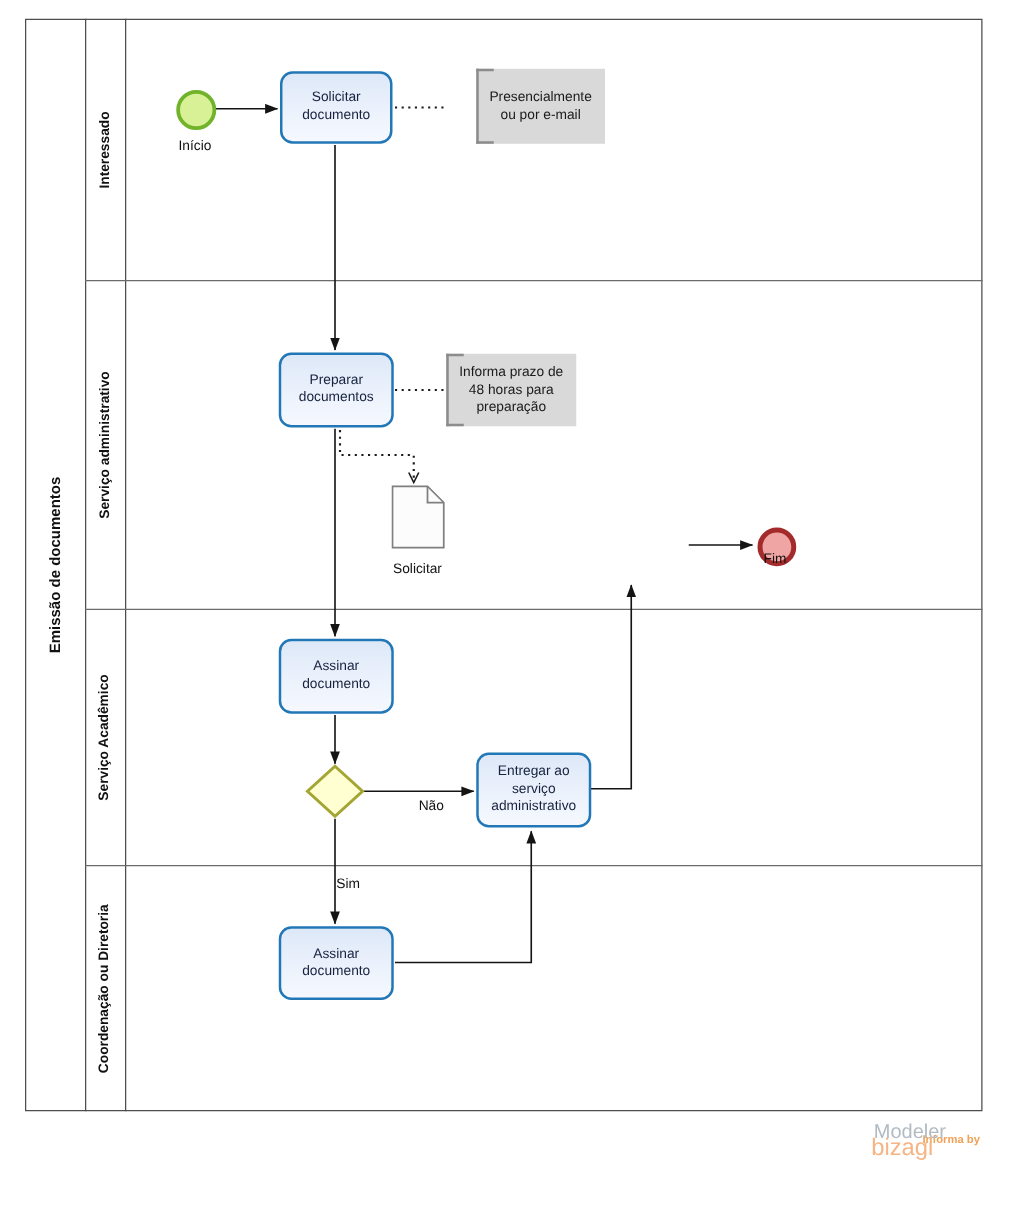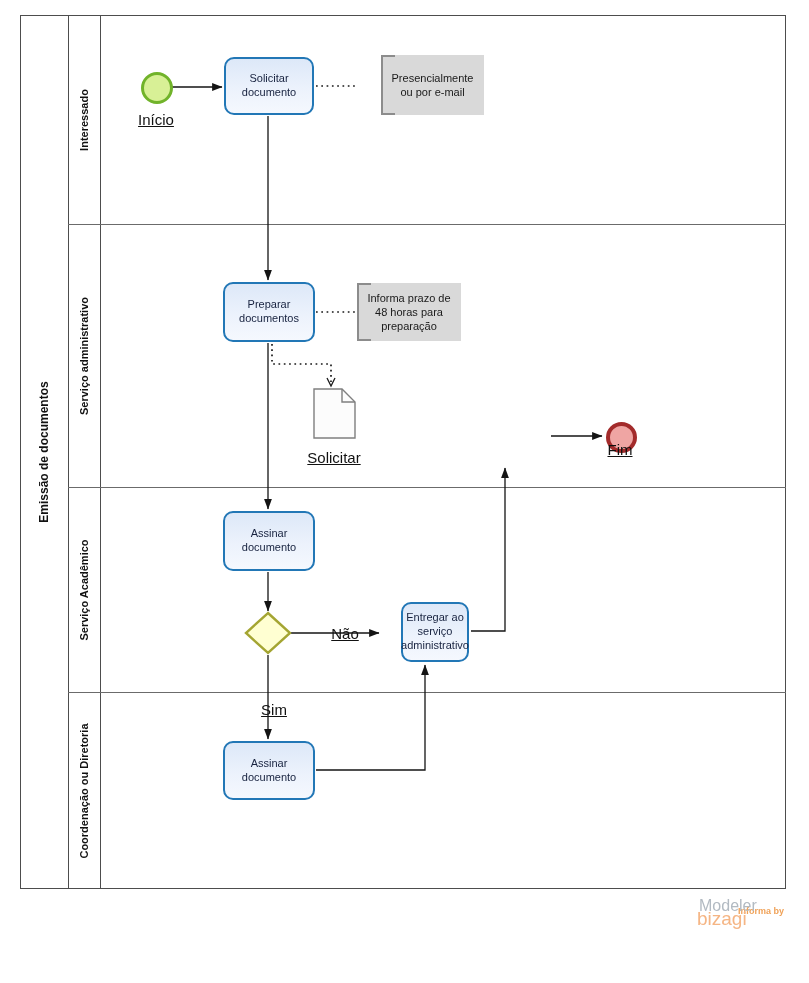--- a/index.html
+++ b/index.html
@@ -15,21 +15,21 @@
   .rot-cell span{transform:rotate(-90deg);white-space:nowrap;font-weight:bold;color:#111;}
   .pool-title span{font-size:12px;}
   .lane-label span{font-size:11px;}
 
   
   .task{position:absolute;box-sizing:border-box;border:2px solid #2277b6;border-radius:10px;
     background:linear-gradient(180deg,#dde8f8 0%,#ecf2fc 55%,#f5f8fe 100%);
     display:flex;align-items:center;justify-content:center;text-align:center;
     font-size:11px;line-height:1.25;color:#17223f;padding:4px 6px;}
   .event{position:absolute;border-radius:50%;box-sizing:content-box;}
-  .label{position:absolute;font-size:15px;color:#111;text-align:center;text-decoration:underline;}
+  .label{position:absolute;font-size:11px;color:#111;text-align:center;}
   .annotation{position:absolute;background:#d9d9d9;box-sizing:border-box;
     display:flex;align-items:center;justify-content:center;text-align:center;
     font-size:11px;line-height:1.3;color:#1a1a1a;padding:3px 6px;}
   .annotation .bracket{position:absolute;left:0;top:0;width:14px;height:100%;
     border-left:2px solid #8c8c8c;border-top:2px solid #8c8c8c;border-bottom:2px solid #8c8c8c;
     box-sizing:border-box;pointer-events:none;}
   .svg-layer{position:absolute;left:0;top:0;width:809px;height:983px;pointer-events:none;}
   .shape-holder{position:absolute;}
 
   
@@ -94,30 +94,30 @@
 
   <div class="event" style="left:141px;top:72px;width:26px;height:26px;border:3px solid #71b32a;background:#d8f096;"></div>
   <div class="label" style="left:126px;top:111px;width:60px;">Início</div>
 
   <div class="event" style="left:606px;top:422px;width:23px;height:23px;border:4px solid #a32b2b;background:#efa5a3;"></div>
   <div class="label" style="left:600px;top:441px;width:40px;">Fim</div>
 
   <div class="task" style="left:224px;top:57px;width:90px;height:58px;">Solicitar documento</div>
   <div class="task" style="left:223px;top:282px;width:92px;height:60px;">Preparar documentos</div>
   <div class="task" style="left:223px;top:511px;width:92px;height:60px;">Assinar documento</div>
-  <div class="task" style="left:381px;top:602px;width:68px;height:60px;margin-left:20px;">Entregar ao serviço administrativo</div>
+  <div class="task" style="left:381px;top:602px;width:92px;height:60px;">Entregar ao serviço administrativo</div>
   <div class="task" style="left:223px;top:741px;width:92px;height:59px;">Assinar documento</div>
 
   <div class="shape-holder" style="left:244px;top:611px;">
     <svg width="48" height="44">
       <polygon points="24,2 46,22 24,42 2,22" fill="#ffffd2" stroke="#a4a532" stroke-width="2.4"></polygon>
     </svg>
   </div>
-  <div class="label" style="left:330px;top:625px;width:30px;">Não</div>
-  <div class="label" style="left:259px;top:701px;width:30px;text-align:center;">Sim</div>
+  <div class="label" style="left:330px;top:639px;width:30px;">Não</div>
+  <div class="label" style="left:269px;top:701px;width:30px;text-align:left;">Sim</div>
 
   <div class="annotation" style="left:357px;top:55px;width:103px;height:60px;margin-left:24px;">
     <span class="bracket"></span>
     <span>Presencialmente ou por  e-mail</span>
   </div>
   <div class="annotation" style="left:357px;top:283px;width:104px;height:58px;">
     <span class="bracket"></span>
     <span>Informa  prazo de 48 horas para preparação</span>
   </div>
 

